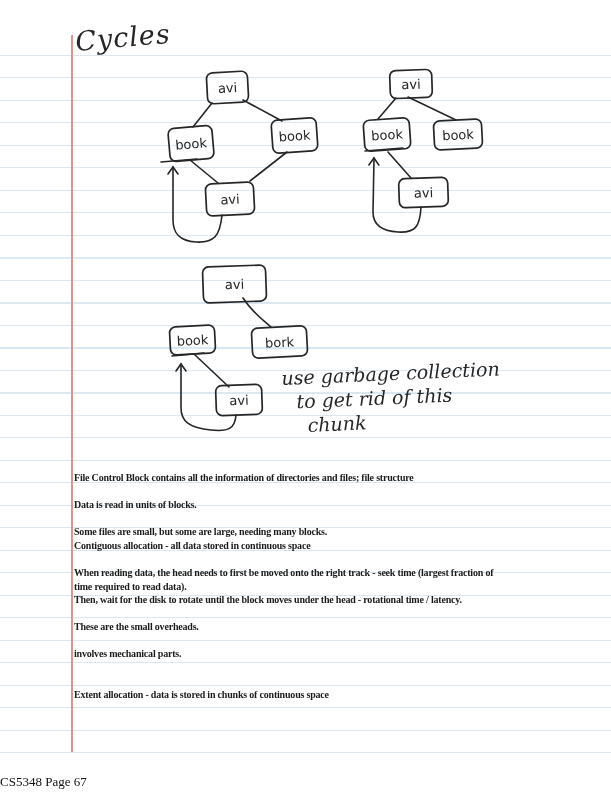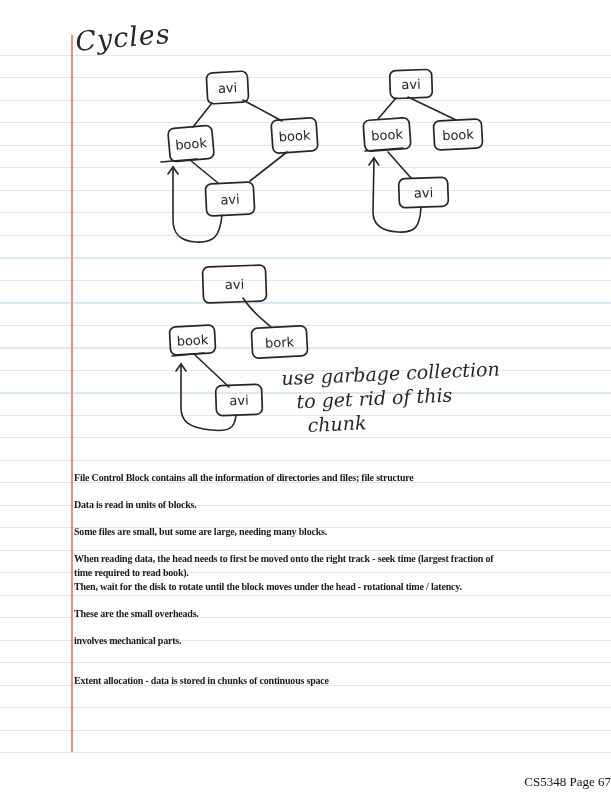--- a/index.html
+++ b/index.html
@@ -41,21 +41,21 @@
   .ann-line:nth-child(3){margin-left:24px;}
   .notes-block{
     position:absolute;left:74px;top:472px;width:530px;
     font-family:Liberation Serif, serif;
     font-weight:bold;font-size:10px;letter-spacing:-0.2px;
     color:#1b1b1b;
   }
   .note-line{height:13.57px;white-space:pre;}
   .page-footer{
     position:absolute;left:0;top:774px;width:611px;
-    text-align:right;
+    text-align:left;
     font-family:"Liberation Serif", serif;font-size:13px;color:#111;
   }
 </style>
 </head>
 <body>
 
 <div class="page">
   <div class="rules"></div>
   <div class="margin-line"></div>
 
@@ -143,23 +143,24 @@
       <div class="ann-line">to get rid of this</div>
       <div class="ann-line">chunk</div>
     </div>
 
   <div class="notes-block">
       <div class="note-line">File Control Block contains all the information of directories and files; file structure</div>
       <div class="note-line">&nbsp;</div>
       <div class="note-line">Data is read in units of blocks.</div>
       <div class="note-line">&nbsp;</div>
       <div class="note-line">Some files are small, but some are large, needing many blocks.</div>
+      <div class="note-line">Contiguous allocation - all data stored in continuous space</div>
       <div class="note-line">&nbsp;</div>
       <div class="note-line">When reading data, the head needs to first be moved onto the right track - seek time (largest fraction of</div>
-      <div class="note-line">time required to read book).</div>
+      <div class="note-line">time required to read data).</div>
       <div class="note-line">Then, wait for the disk to rotate until the block moves under the head - rotational time / latency.</div>
       <div class="note-line">&nbsp;</div>
       <div class="note-line">These are the small overheads.</div>
       <div class="note-line">&nbsp;</div>
       <div class="note-line">involves mechanical parts.</div>
       <div class="note-line">&nbsp;</div>
       <div class="note-line">&nbsp;</div>
       <div class="note-line">Extent allocation - data is stored in chunks of continuous space</div>
     </div>
 

